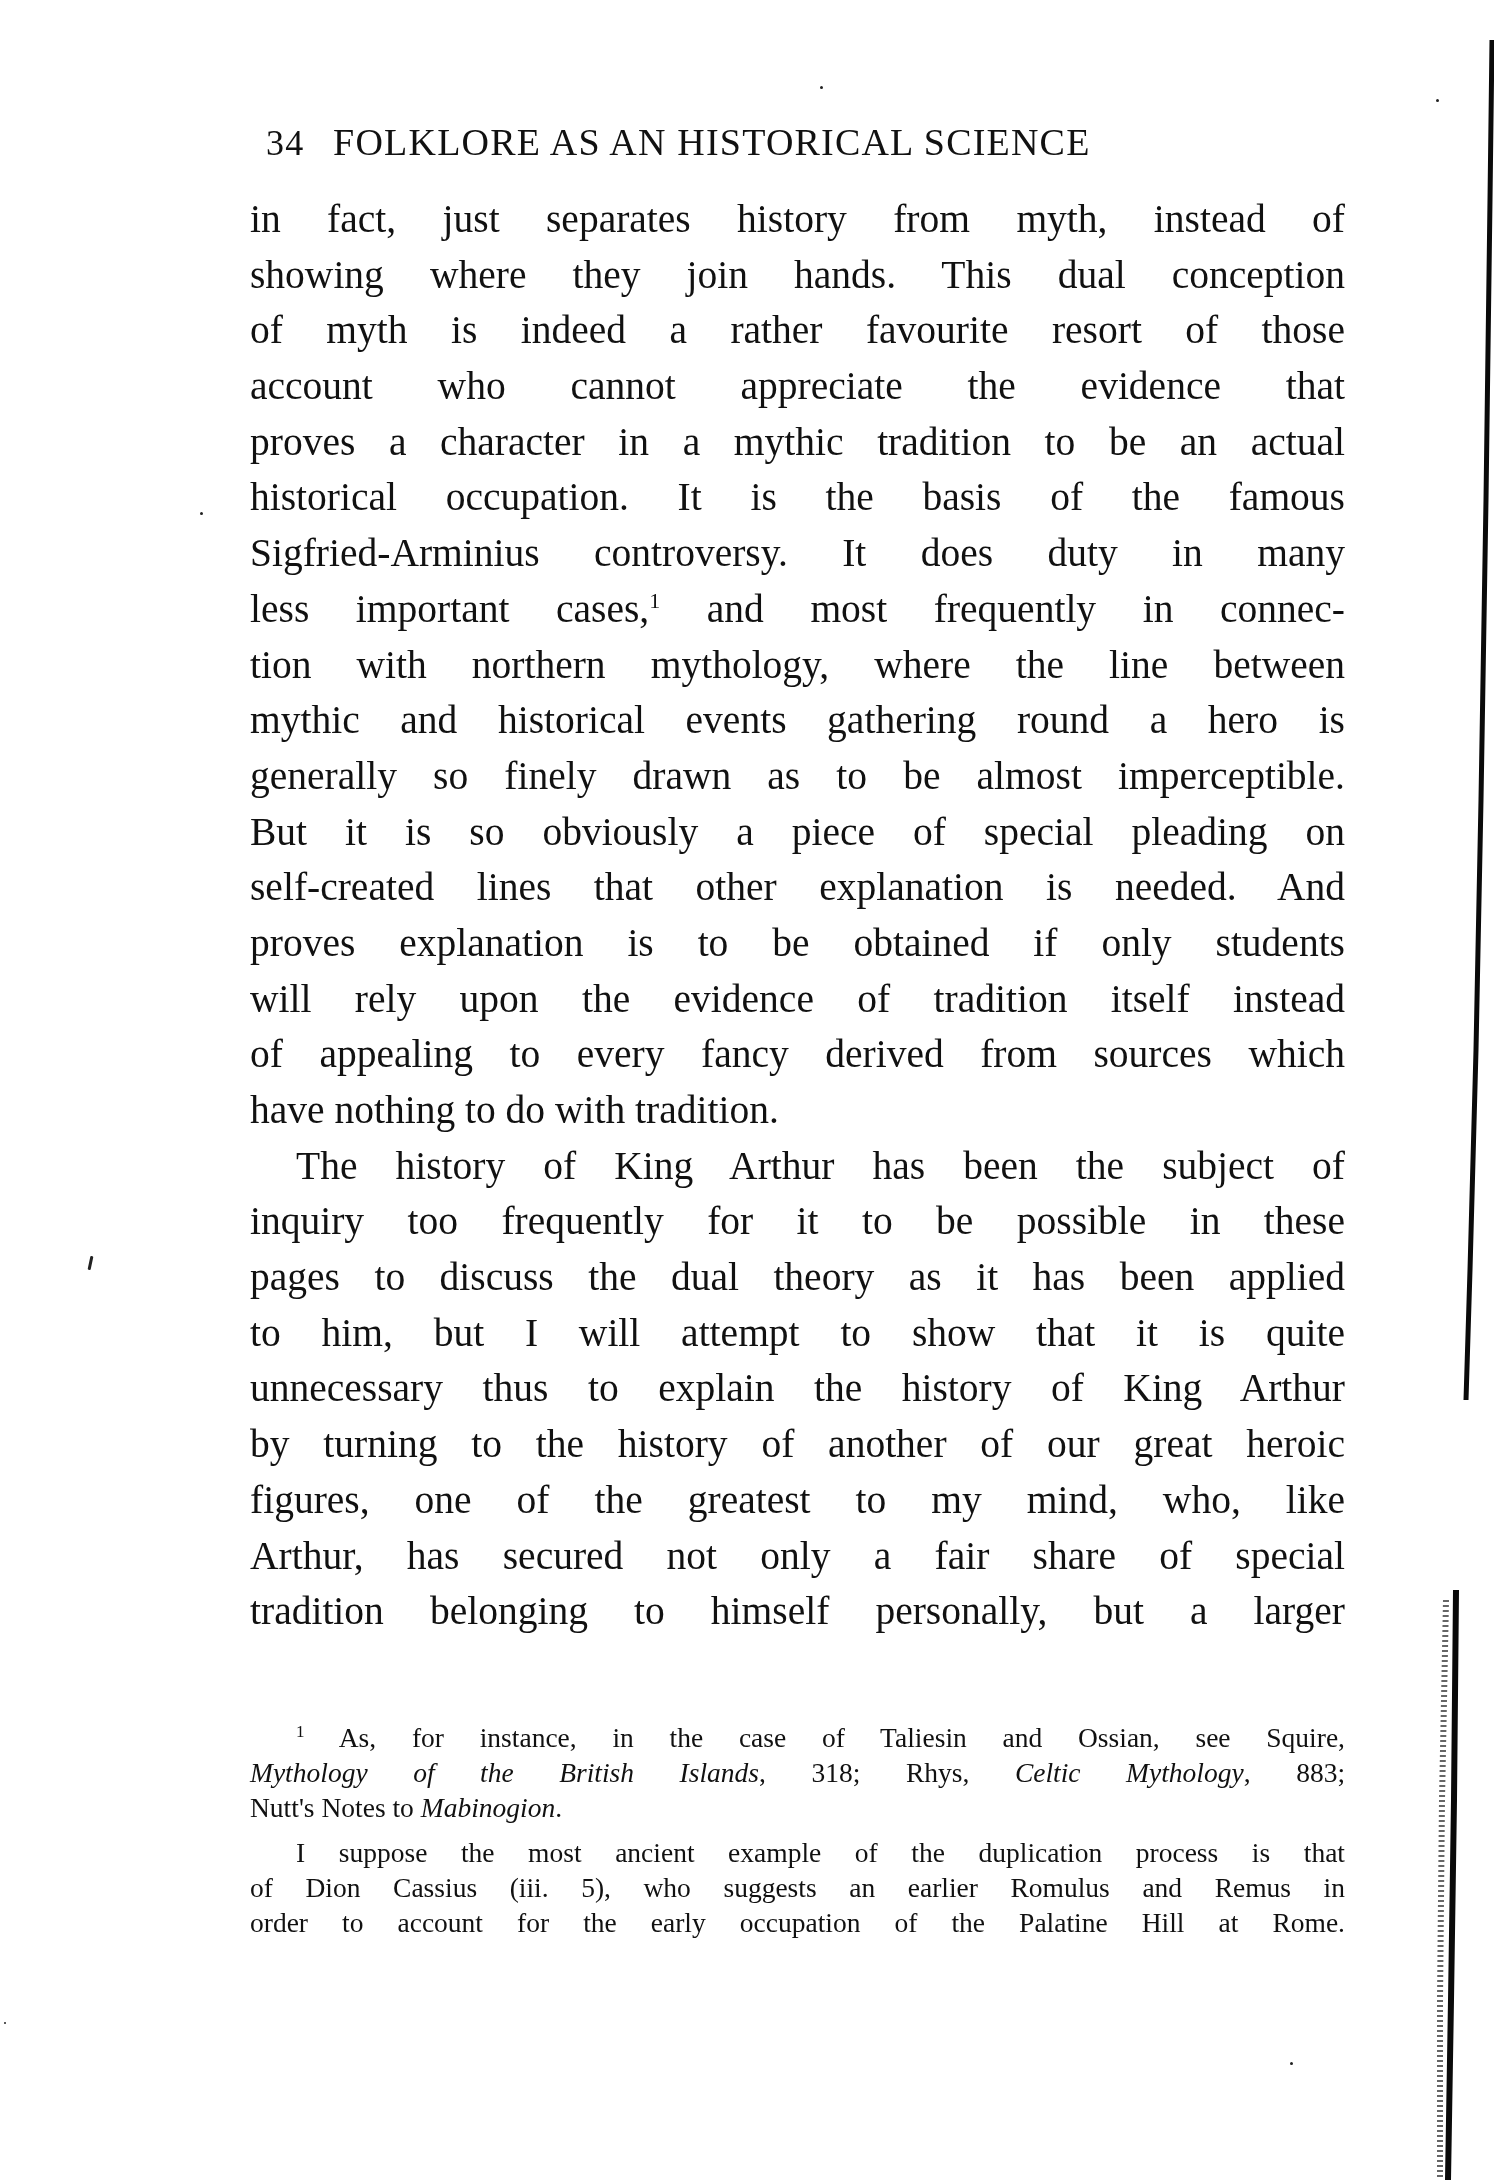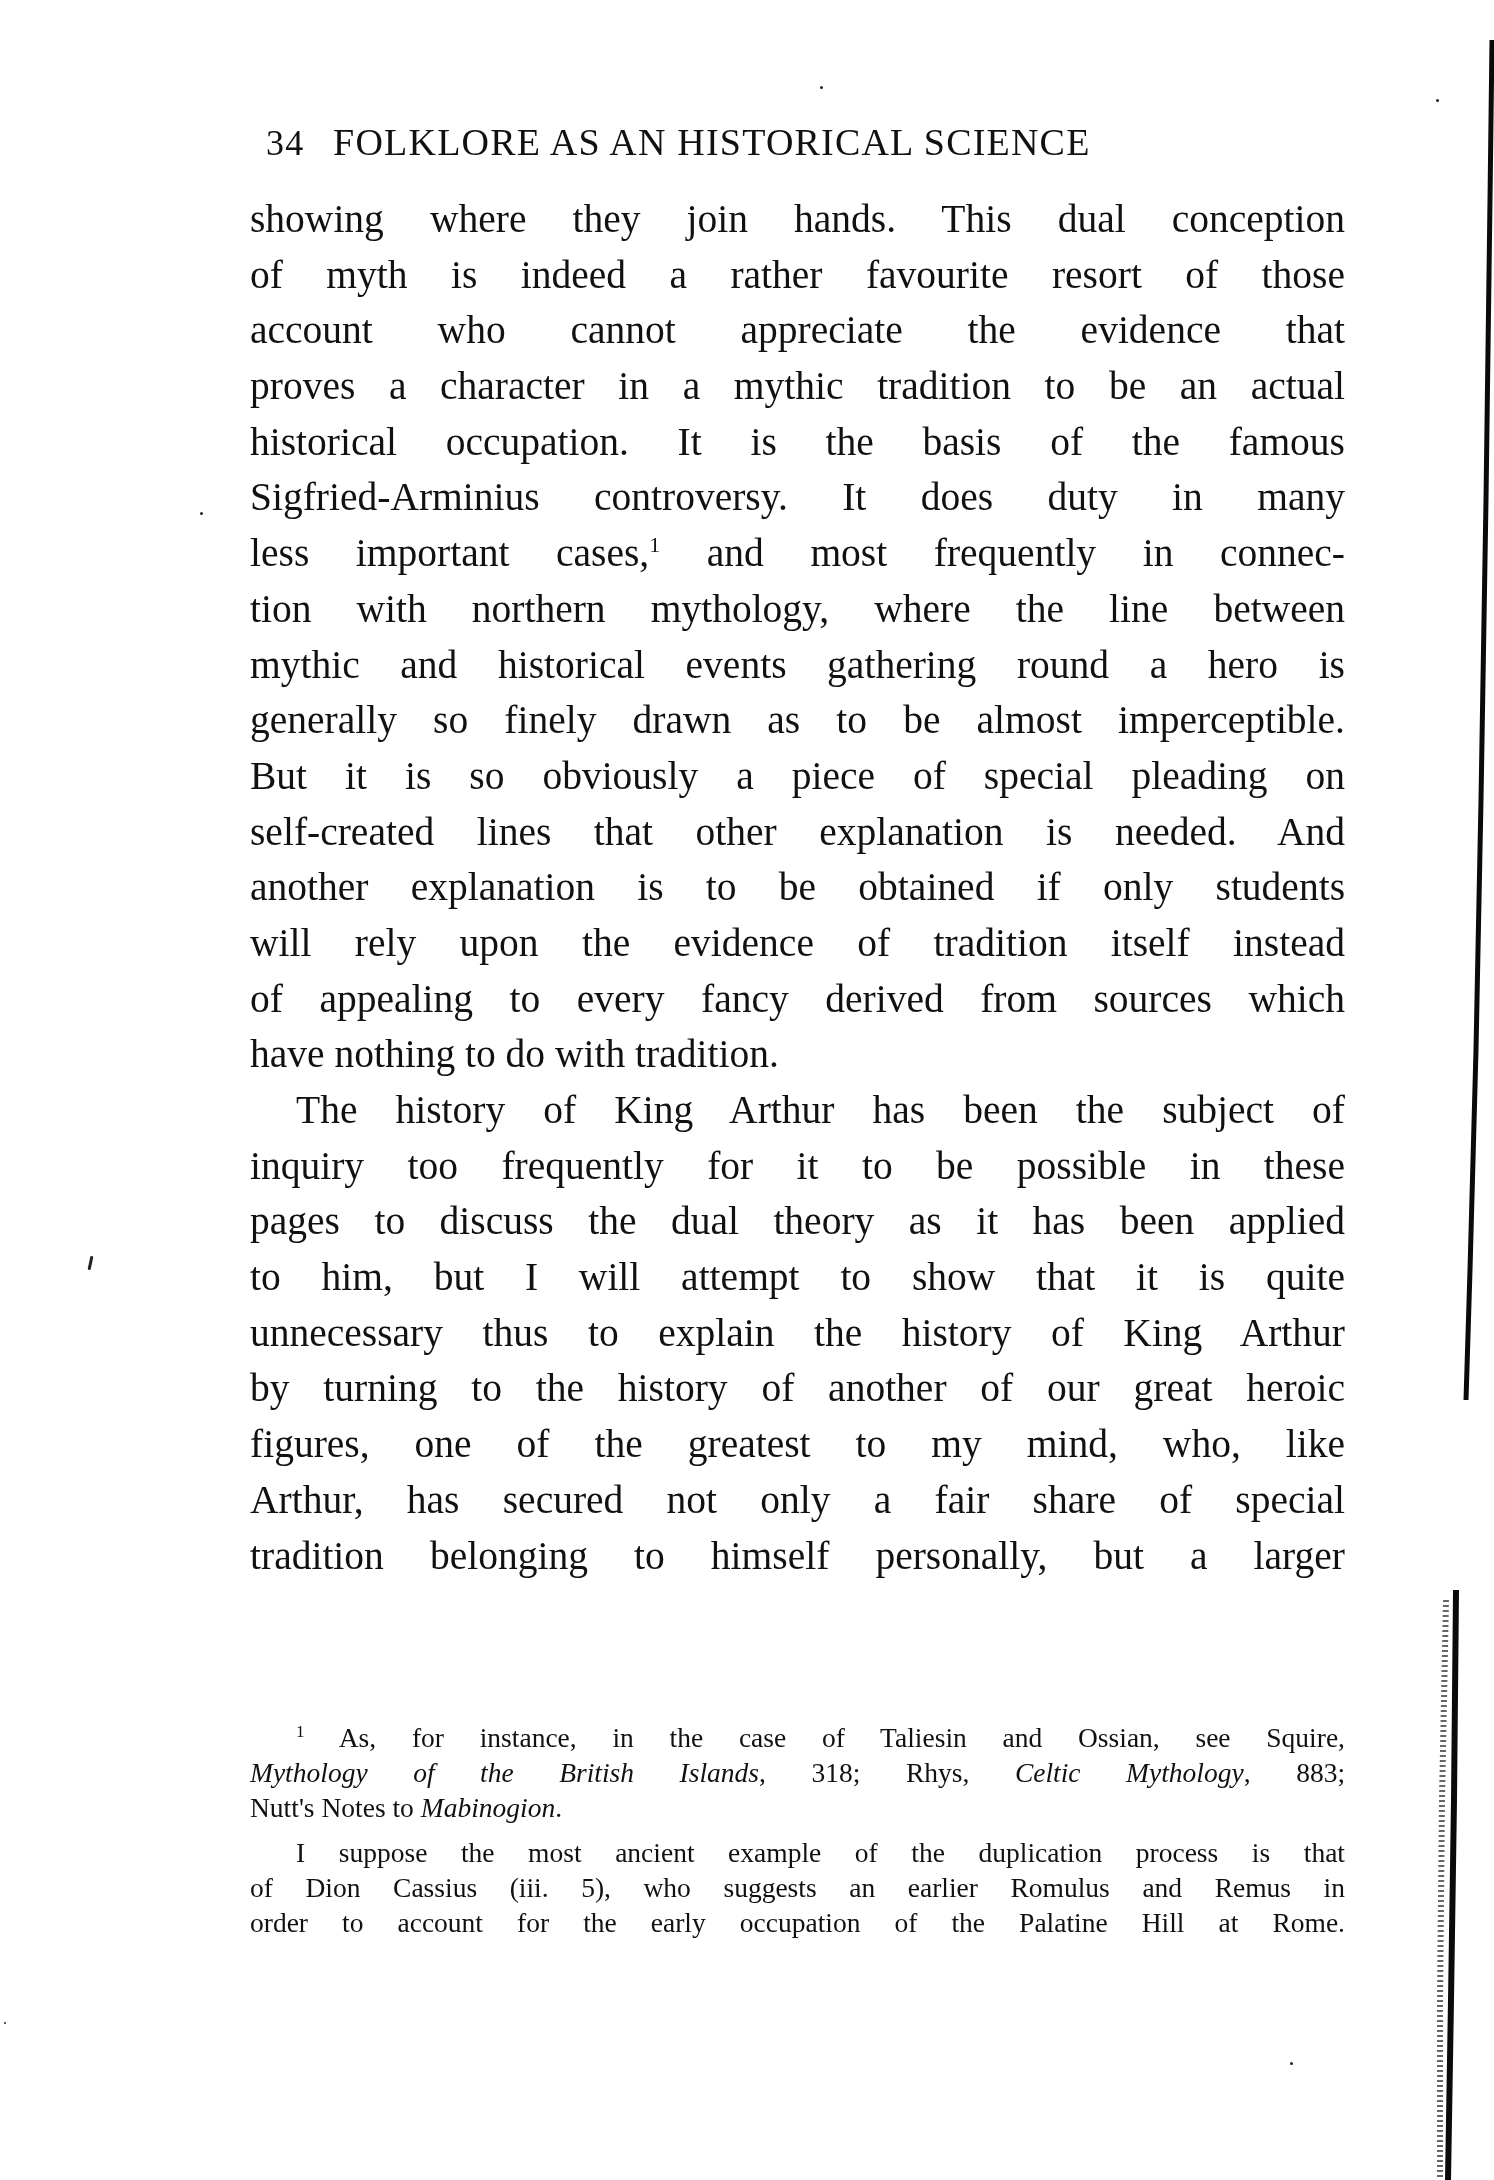--- a/index.html
+++ b/index.html
@@ -113,33 +113,34 @@
 <body>
 
 <div class="page">
 
   <div class="header">
     <span class="folio">34</span>
     <span class="running-title">FOLKLORE AS AN HISTORICAL SCIENCE</span>
   </div>
 
   <div class="body-text">
+    <span class="line">in fact, just separates history from myth, instead of</span>
     <span class="line">showing where they join hands.  This dual conception</span>
     <span class="line">of myth is indeed a rather favourite resort of those</span>
     <span class="line">account who cannot appreciate the evidence that</span>
     <span class="line">proves a character in a mythic tradition to be an actual</span>
     <span class="line">historical occupation.  It is the basis of the famous</span>
     <span class="line">Sigfried-Arminius controversy.  It does duty in many</span>
     <span class="line"><span>less important cases,</span><sup>1</sup><span> and most frequently in connec-</span></span>
     <span class="line">tion with northern mythology, where the line between</span>
     <span class="line">mythic and historical events gathering round a hero is</span>
     <span class="line">generally so finely drawn as to be almost imperceptible.</span>
     <span class="line">But it is so obviously a piece of special pleading on</span>
     <span class="line">self-created lines that other explanation is needed.  And</span>
-    <span class="line">another explanation is to be obtained if only students</span>
+    <span class="line">proves explanation is to be obtained if only students</span>
     <span class="line">will rely upon the evidence of tradition itself instead</span>
     <span class="line">of appealing to every fancy derived from sources which</span>
     <span class="line last">have nothing to do with tradition.</span>
     <span class="line indent">The history of King Arthur has been the subject of</span>
     <span class="line">inquiry too frequently for it to be possible in these</span>
     <span class="line">pages to discuss the dual theory as it has been applied</span>
     <span class="line">to him, but I will attempt to show that it is quite</span>
     <span class="line">unnecessary thus to explain the history of King Arthur</span>
     <span class="line">by turning to the history of another of our great heroic</span>
     <span class="line">figures, one of the greatest to my mind, who, like</span>

